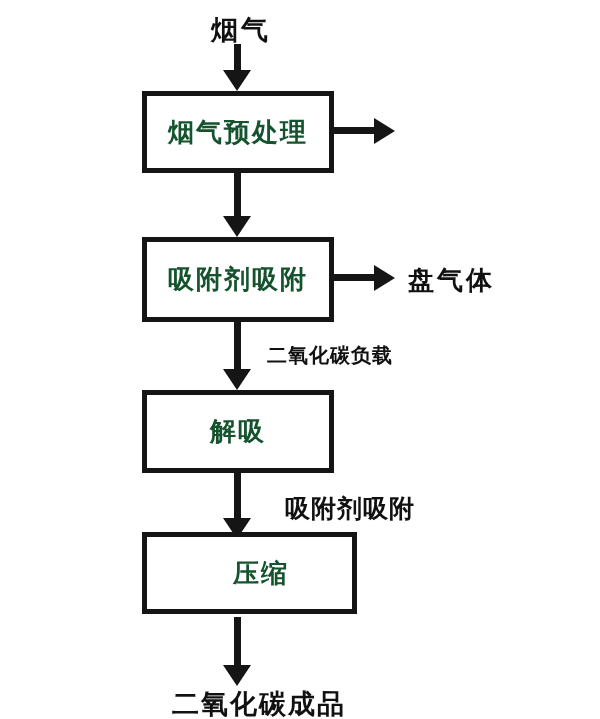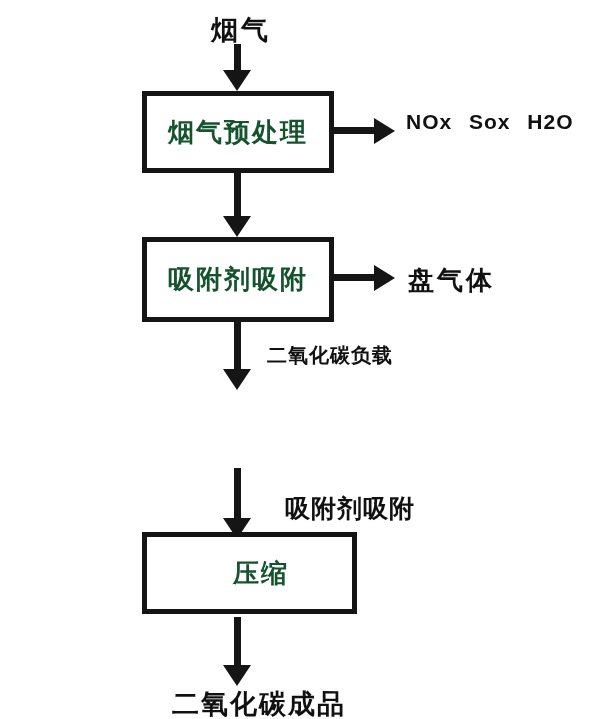--- a/index.html
+++ b/index.html
@@ -88,38 +88,40 @@
   <div class="vshaft" style="top:44px; height:29px;"></div>
   <div class="head-down" style="top:70px;"></div>
 
   <div class="pbox" style="top:91px; height:72px;">
     <span class="lbl">烟气预处理</span>
   </div>
 
   <div class="hshaft" style="left:334px; top:127px; width:41px;"></div>
   <div class="head-right" style="left:374px; top:118px;"></div>
   <div class="txt branch-1">
-    <div class="l2">NOx Sox H2O</div>
   </div>
 
   <div class="vshaft" style="top:168px; height:50px;"></div>
   <div class="head-down" style="top:216px;"></div>
 
   <div class="pbox" style="top:237px; height:75px;">
     <span class="lbl">吸附剂吸附</span>
   </div>
 
   <div class="hshaft" style="left:334px; top:274px; width:41px;"></div>
   <div class="head-right" style="left:374px; top:265px;"></div>
   <div class="txt branch-2">盘气体</div>
 
   <div class="vshaft" style="top:317px; height:54px;"></div>
   <div class="head-down" style="top:369px;"></div>
   <div class="txt edge-label-1">二氧化碳负载</div>
 
+  <div class="pbox" style="top:390px; height:73px;">
+    <span class="lbl">解吸</span>
+  </div>
 
   <div class="vshaft" style="top:468px; height:52px;"></div>
   <div class="head-down" style="top:518px;"></div>
   <div class="txt edge-label-2">吸附剂吸附</div>
 
   <div class="pbox" style="top:532px; height:72px;padding-left:23px;">
     <span class="lbl">压缩</span>
   </div>
 
   <div class="vshaft" style="top:617px; height:50px;"></div>

